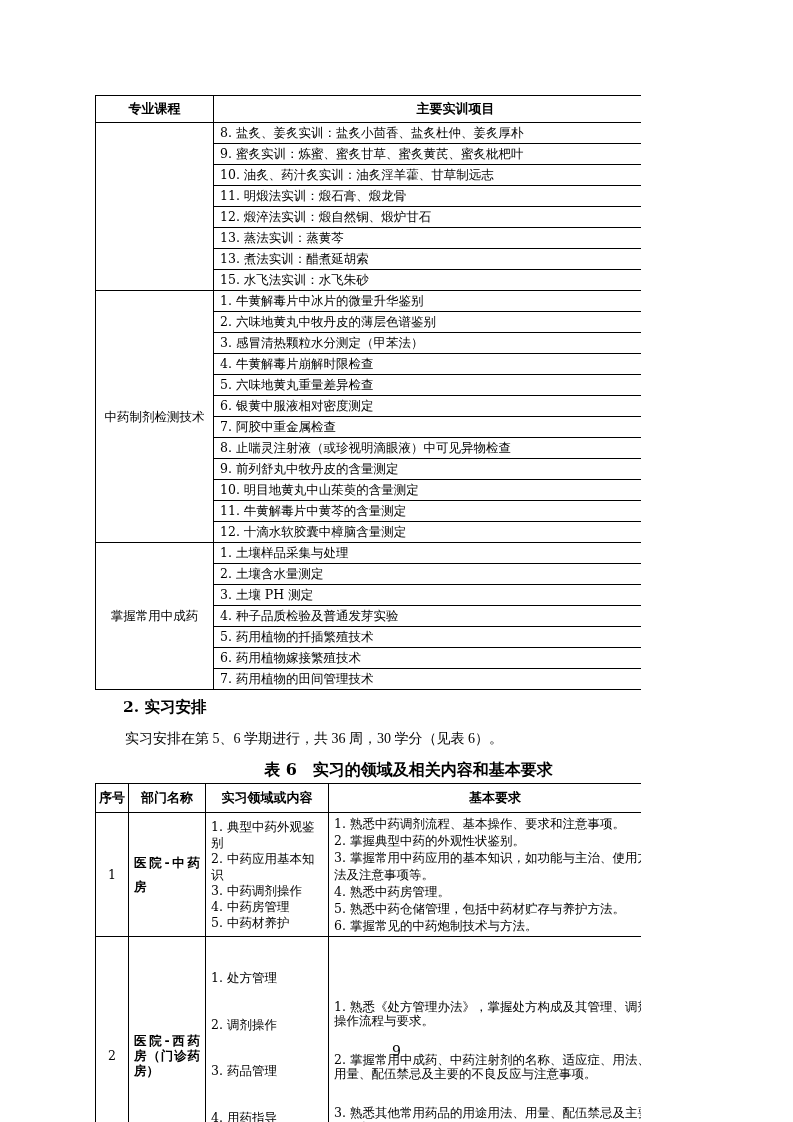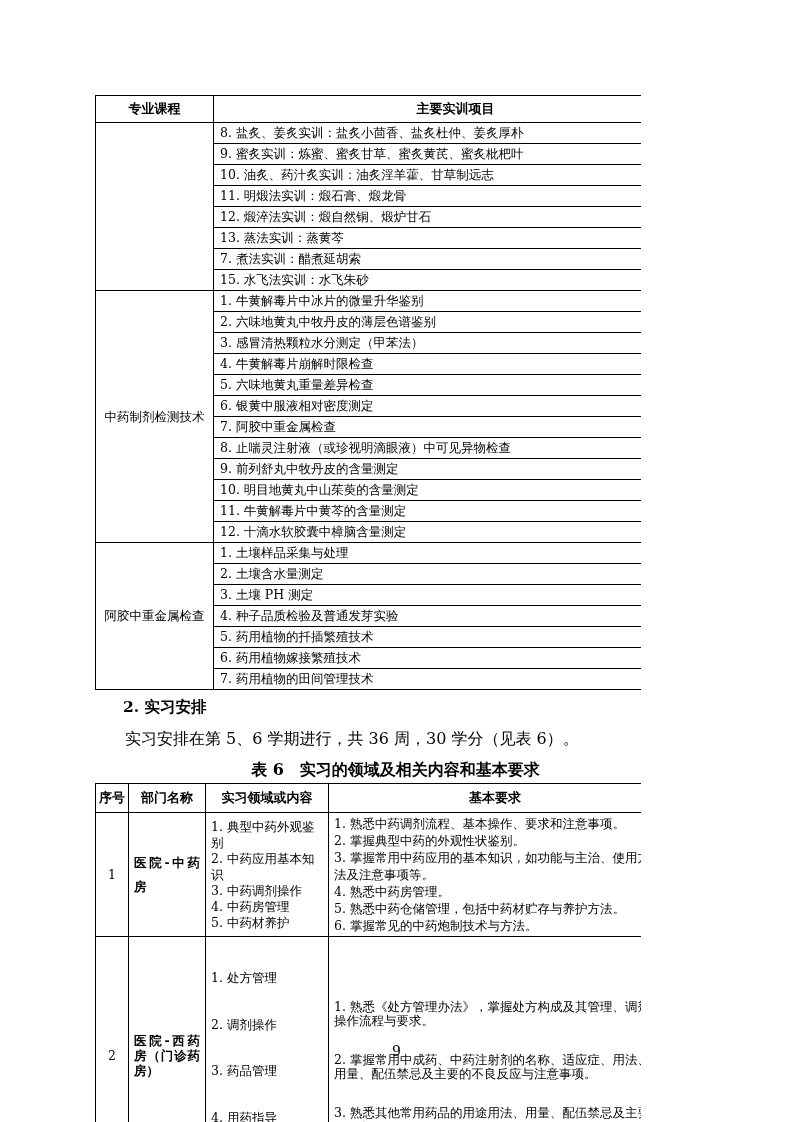--- a/index.html
+++ b/index.html
@@ -32,24 +32,24 @@
     width:101px;text-align:center;padding:0 4px;
   }
   .t1 th.h-course{width:113px;}
   
   .sec-heading{
     position:absolute;left:123px;top:697px;
     font-size:15.5px;font-weight:bold;
   }
   .sec-para{
     position:absolute;left:95px;top:728px;width:603px;
-    font-size:16px;text-indent:30px;line-height:22px;
+    font-size:14px;text-indent:30px;line-height:22px;font-family:Liberation Serif, serif;
   }
   .t2-caption{
-    position:absolute;left:94px;top:760px;width:603px;
+    position:absolute;left:107px;top:760px;width:603px;
     text-align:center;font-size:16px;font-weight:bold;
   }
   
   .t2{
     position:absolute;left:95px;top:783px;width:603px;
   }
   .t2 th{
     border:1px solid #000;
     font-size:13px;font-weight:bold;text-align:center;
     padding:5px 2px;height:14px;
@@ -109,21 +109,21 @@
         <tr>
           <td class="item">11. 明煅法实训：煅石膏、煅龙骨</td>
         </tr>
         <tr>
           <td class="item">12. 煅淬法实训：煅自然铜、煅炉甘石</td>
         </tr>
         <tr>
           <td class="item">13. 蒸法实训：蒸黄芩</td>
         </tr>
         <tr>
-          <td class="item">7. 煮法实训：醋煮延胡索</td>
+          <td class="item">13. 煮法实训：醋煮延胡索</td>
         </tr>
         <tr>
           <td class="item">15. 水飞法实训：水飞朱砂</td>
         </tr>
         <tr>
           <td class="course" rowspan="12">中药制剂检测技术</td>
           <td class="item">1. 牛黄解毒片中冰片的微量升华鉴别</td>
         </tr>
         <tr>
           <td class="item">2. 六味地黄丸中牧丹皮的薄层色谱鉴别</td>
@@ -152,21 +152,21 @@
         <tr>
           <td class="item">10. 明目地黄丸中山茱萸的含量测定</td>
         </tr>
         <tr>
           <td class="item">11. 牛黄解毒片中黄芩的含量测定</td>
         </tr>
         <tr>
           <td class="item">12. 十滴水软胶囊中樟脑含量测定</td>
         </tr>
         <tr>
-          <td class="course" rowspan="7">阿胶中重金属检查</td>
+          <td class="course" rowspan="7">掌握常用中成药</td>
           <td class="item">1. 土壤样品采集与处理</td>
         </tr>
         <tr>
           <td class="item">2. 土壤含水量测定</td>
         </tr>
         <tr>
           <td class="item">3. 土壤 PH 测定</td>
         </tr>
         <tr>
           <td class="item">4. 种子品质检验及普通发芽实验</td>

